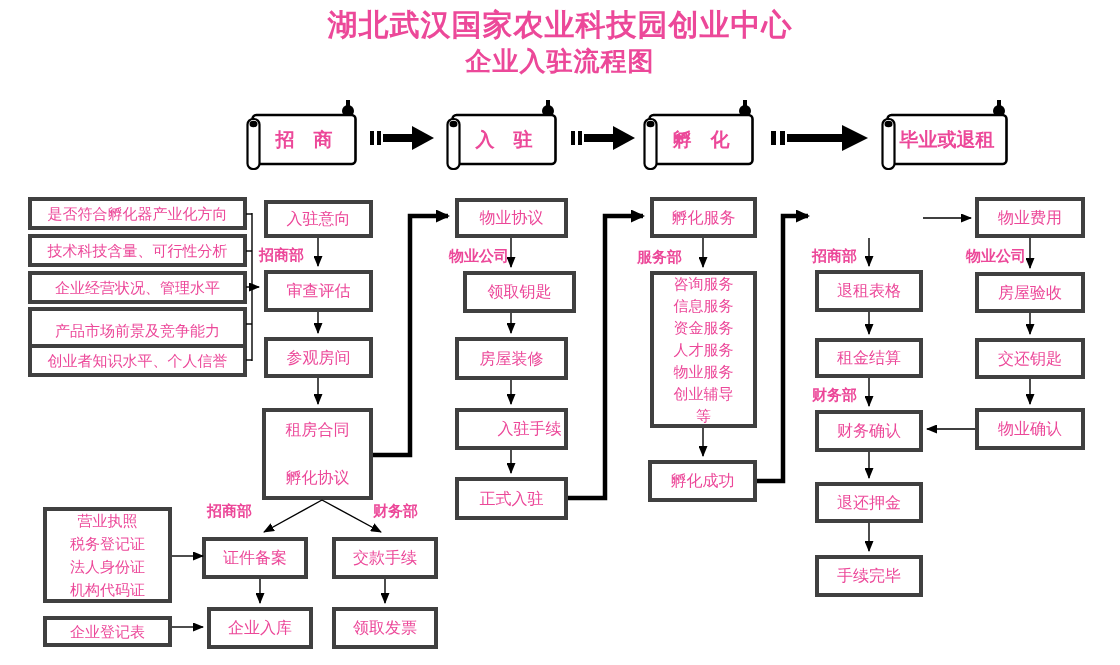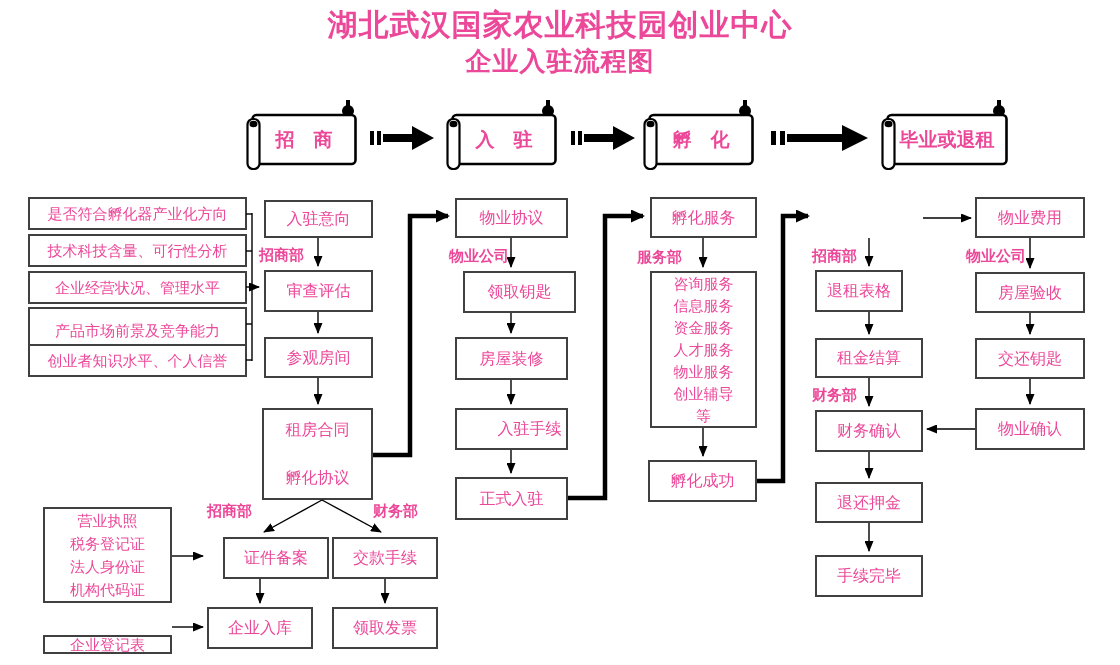--- a/index.html
+++ b/index.html
@@ -4,21 +4,21 @@
 <style>
   html,body{margin:0;padding:0;background:#fff;}
   .stage{
     position:relative;width:1120px;height:665px;background:#fff;
     font-family:"Liberation Sans",sans-serif;color:#ec4899;overflow:hidden;
   }
   .title-wrap{position:absolute;left:0;top:6px;width:1120px;text-align:center;}
   .title-line1{font-size:30px;font-weight:700;letter-spacing:1px;line-height:38px;}
   .title-line2{font-size:26px;font-weight:700;letter-spacing:1px;line-height:34px;}
   .box{
-    position:absolute;border:2px solid #404040;background:#fff;
+    position:absolute;border:4px solid #404040;background:#fff;
     display:flex;align-items:center;justify-content:center;text-align:center;
     font-size:16px;line-height:22px;box-sizing:border-box;
   }
   .multi{white-space:pre-line;}
   .small{font-size:15px;}
   .dept{
     position:absolute;font-weight:700;font-size:15px;line-height:17px;white-space:nowrap;
   }
   .banner{position:absolute;top:98px;height:72px;}
   .banner svg{position:absolute;left:0;top:0;}
@@ -120,24 +120,24 @@
   <div class="box" style="left:264px;top:270px;width:109px;height:42px;">审查评估</div>
   <div class="box" style="left:264px;top:337px;width:109px;height:41px;">参观房间</div>
   <div class="box multi" style="left:262px;top:408px;width:111px;height:92px;line-height:24px;">租房合同
 
 孵化协议</div>
 
   <div class="box multi small" style="left:43px;top:507px;width:129px;height:96px;line-height:23px;">营业执照
 税务登记证
 法人身份证
 机构代码证</div>
-  <div class="box small" style="left:43px;top:635px;width:129px;height:19px;">企业登记表</div>
+  <div class="box small" style="left:43px;top:616px;width:129px;height:31px;">企业登记表</div>
   <div class="dept" style="left:207px;top:502px;">招商部</div>
   <div class="dept" style="left:373px;top:502px;">财务部</div>
-  <div class="box" style="left:223px;top:537px;width:106px;height:42px;">证件备案</div>
+  <div class="box" style="left:202px;top:537px;width:106px;height:42px;">证件备案</div>
   <div class="box" style="left:207px;top:607px;width:106px;height:42px;">企业入库</div>
   <div class="box" style="left:332px;top:537px;width:106px;height:42px;">交款手续</div>
   <div class="box" style="left:332px;top:607px;width:106px;height:42px;">领取发票</div>
 
   <div class="box" style="left:455px;top:198px;width:113px;height:40px;">物业协议</div>
   <div class="dept" style="left:449px;top:247px;">物业公司</div>
   <div class="box" style="left:455px;top:271px;width:113px;height:42px;margin-left:8px;">领取钥匙</div>
   <div class="box" style="left:455px;top:337px;width:113px;height:43px;">房屋装修</div>
   <div class="box" style="left:455px;top:408px;width:113px;height:42px;padding-left:36px;">入驻手续</div>
   <div class="box" style="left:455px;top:477px;width:113px;height:43px;">正式入驻</div>
@@ -147,21 +147,21 @@
   <div class="box multi small" style="left:650px;top:271px;width:107px;height:157px;line-height:22px;">咨询服务
 信息服务
 资金服务
 人才服务
 物业服务
 创业辅导
 等</div>
   <div class="box" style="left:648px;top:460px;width:109px;height:42px;">孵化成功</div>
 
   <div class="dept" style="left:812px;top:247px;">招商部</div>
-  <div class="box" style="left:815px;top:270px;width:88px;height:42px;">退租表格</div>
+  <div class="box" style="left:815px;top:270px;width:108px;height:42px;">退租表格</div>
   <div class="box" style="left:815px;top:338px;width:108px;height:40px;">租金结算</div>
   <div class="dept" style="left:812px;top:386px;">财务部</div>
   <div class="box" style="left:815px;top:410px;width:108px;height:42px;">财务确认</div>
   <div class="box" style="left:815px;top:482px;width:108px;height:41px;">退还押金</div>
   <div class="box" style="left:815px;top:555px;width:108px;height:42px;">手续完毕</div>
 
   <div class="box" style="left:975px;top:197px;width:110px;height:41px;">物业费用</div>
   <div class="dept" style="left:966px;top:247px;">物业公司</div>
   <div class="box" style="left:975px;top:272px;width:110px;height:41px;">房屋验收</div>
   <div class="box" style="left:975px;top:338px;width:110px;height:41px;">交还钥匙</div>

